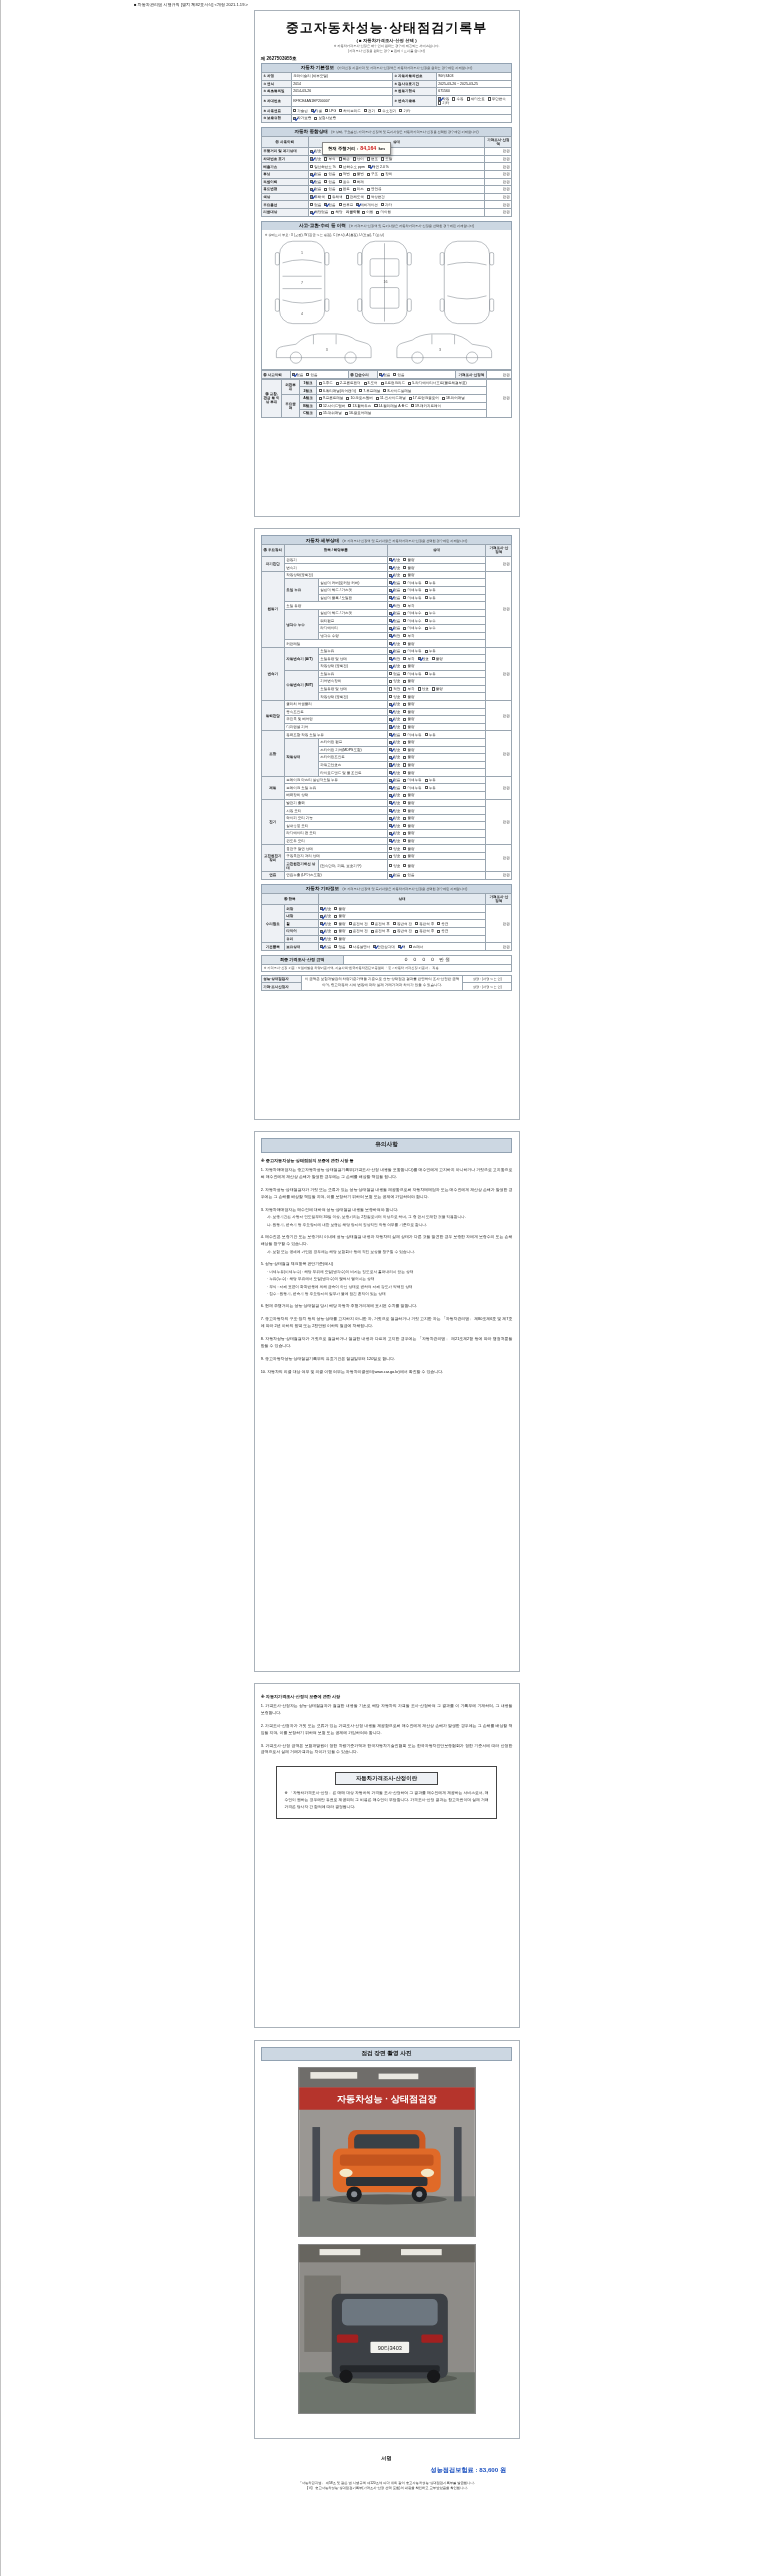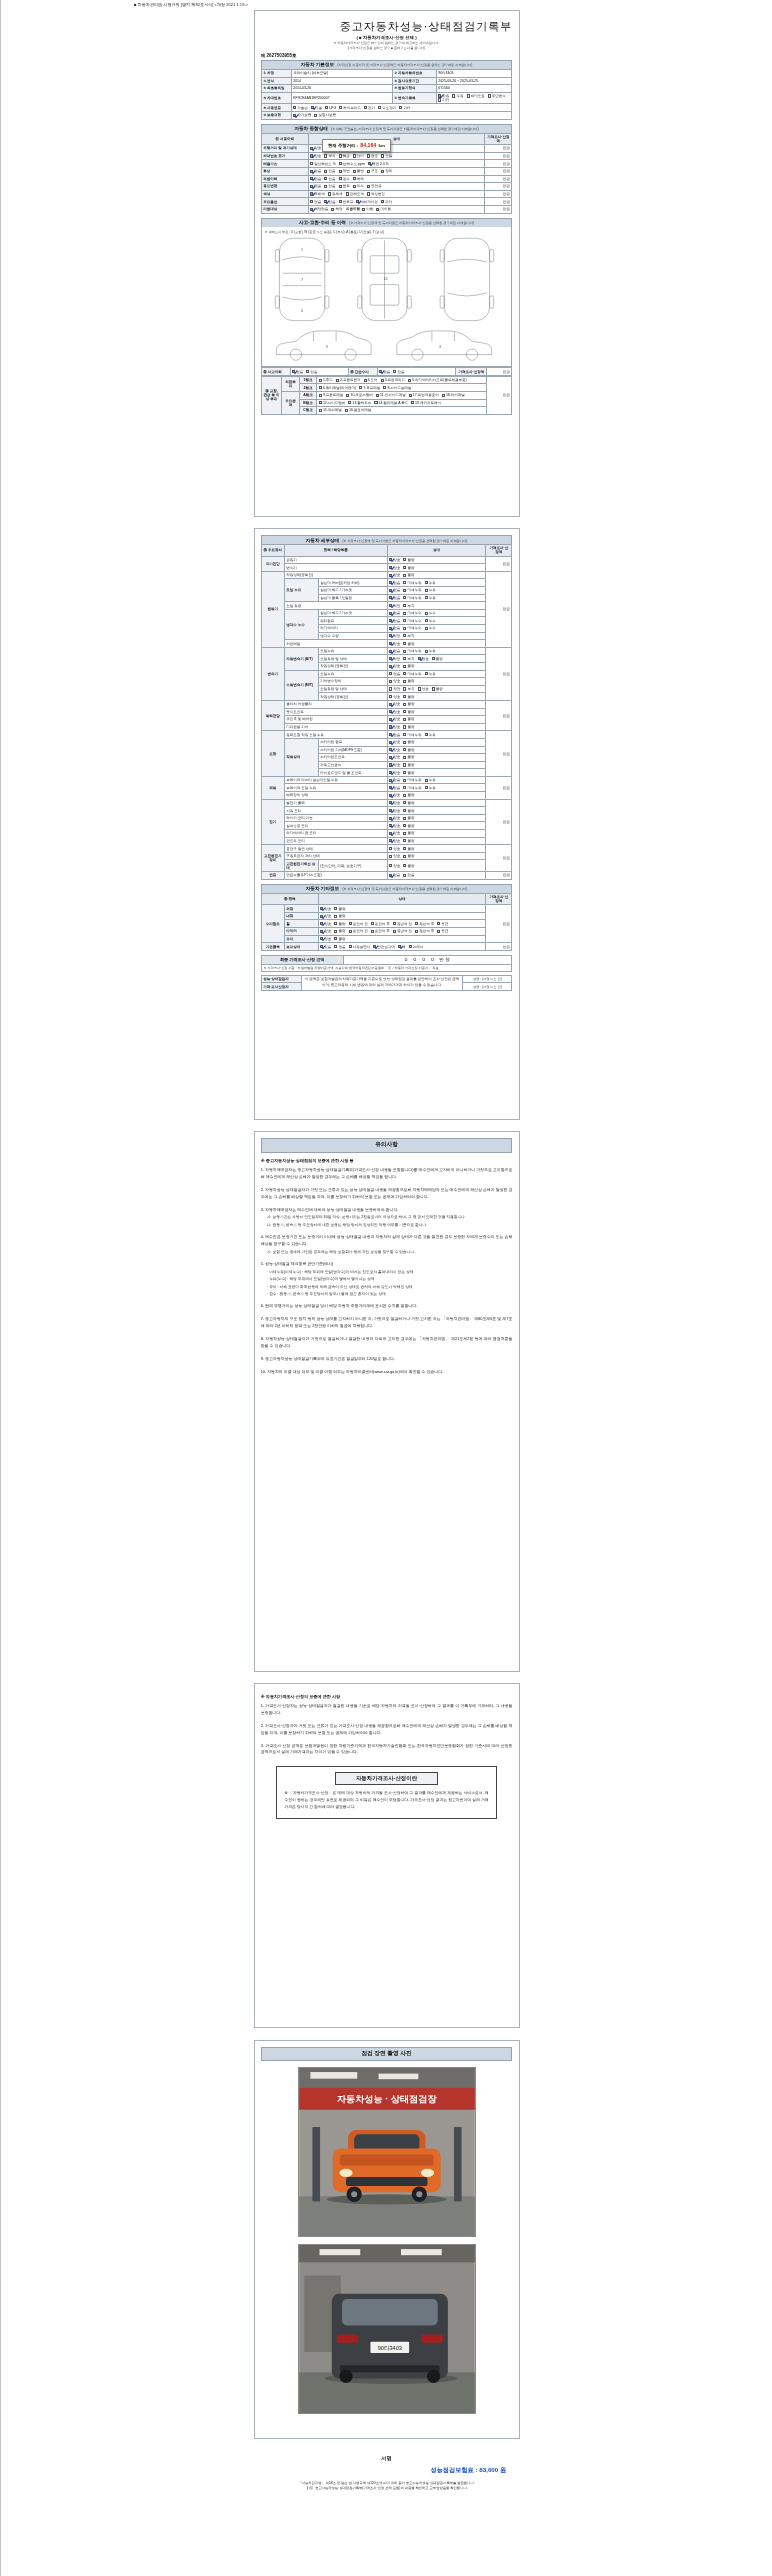--- a/index.html
+++ b/index.html
@@ -4,21 +4,21 @@
 <style>
   * { margin:0; padding:0; box-sizing:border-box; }
   html,body { background:#fff; }
   body { width:773px; height:2576px; font-family:"Liberation Sans","DejaVu Sans",sans-serif; color:#111; position:relative; }
   .canvas { width:773px; height:2576px; overflow:hidden; border-left:0.5px solid #c3c3c3; border-right:0.5px solid #c3c3c3; }
   .law-note { font-size:4.1px; color:#222; padding:1.5px 0 0 133px; }
   .doc { width:266px; margin:3.1px auto 0; }
   .page { background:#fff; border:0.5px solid #aab2ba; margin-bottom:11.3px; padding:6.2px; position:relative; }
   .page--plain { border:none; padding:3.1px 6.2px; }
 
-  .main-title { text-align:right; font-size:11px; font-weight:normal; letter-spacing:1px; padding-top:2.1px; }
+  .main-title { text-align:center; font-size:13px; font-weight:bold; letter-spacing:1px; padding-top:2.1px; }
   .title-opt { text-align:center; font-size:4.4px; font-weight:bold; margin-top:1.5px; }
   .title-notes { text-align:center; font-size:3.2px; color:#444; margin-top:1px; line-height:1.4; }
   .doc-no { font-size:4.6px; font-weight:bold; margin:3.1px 0 1.5px 0; }
 
   .band { position:relative; background:#ccd7e2; border:0.5px solid #92a2b2; border-bottom:none; padding:1.5px 2.1px; text-align:center; font-weight:bold; font-size:4.6px; }
   .band .bnote { font-weight:normal; font-size:3.2px; color:#333; margin-left:2.1px; }
 
   table.tbl { width:100%; border-collapse:collapse; font-size:3.5px; table-layout:fixed; }
   table.tbl td, table.tbl th { border:0.5px solid #9aa6b1; padding:1.3px 1.5px; vertical-align:middle; background:#fff; word-break:break-all; }
   table.tbl th { background:#e4eaf0; font-weight:bold; text-align:center; }

